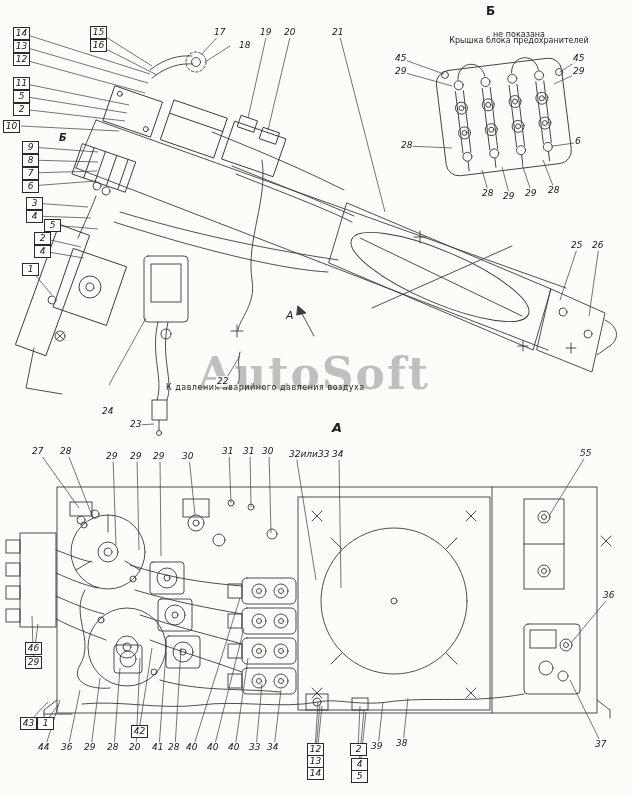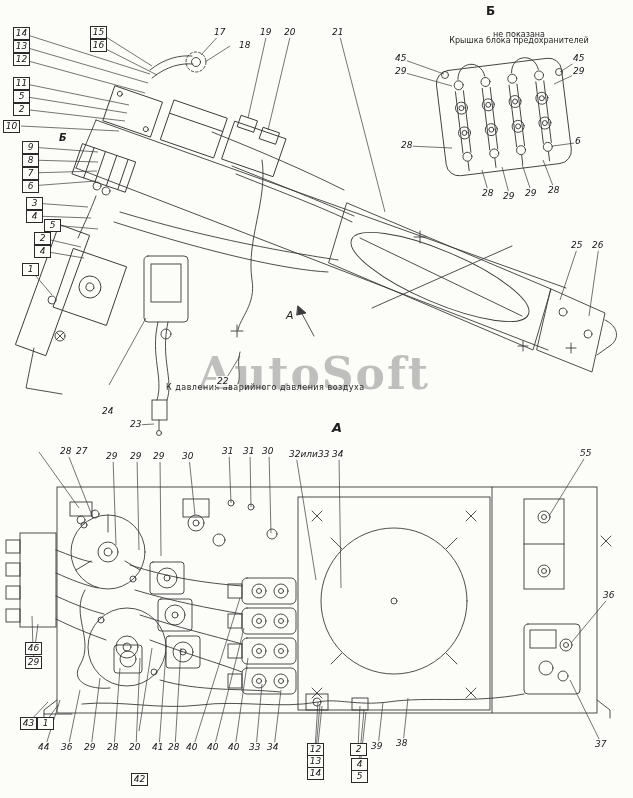--- a/index.html
+++ b/index.html
@@ -407,21 +407,21 @@
       <div class="callout" style="left: 394px; top: 53px;">45</div>
       <div class="callout" style="left: 394px; top: 66px;">29</div>
       <div class="callout" style="left: 572px; top: 53px;">45</div>
       <div class="callout" style="left: 572px; top: 66px;">29</div>
       <div class="callout" style="left: 400px; top: 140px;">28</div>
       <div class="callout" style="left: 574px; top: 136px;">6</div>
       <div class="callout" style="left: 481px; top: 188px;">28</div>
       <div class="callout" style="left: 502px; top: 191px;">29</div>
       <div class="callout" style="left: 524px; top: 188px;">29</div>
       <div class="callout" style="left: 547px; top: 185px;">28</div>
-      <div class="callout" style="left: 31px; top: 446px; margin-left: 44px;">27</div>
+      <div class="callout" style="left: 31px; top: 446px;">27</div>
       <div class="callout" style="left: 59px; top: 446px;">28</div>
       <div class="callout" style="left: 105px; top: 451px;">29</div>
       <div class="callout" style="left: 129px; top: 451px;">29</div>
       <div class="callout" style="left: 152px; top: 451px;">29</div>
       <div class="callout" style="left: 181px; top: 451px;">30</div>
       <div class="callout" style="left: 221px; top: 446px;">31</div>
       <div class="callout" style="left: 242px; top: 446px;">31</div>
       <div class="callout" style="left: 261px; top: 446px;">30</div>
       <div class="callout" style="left: 288px; top: 449px;">32или33</div>
       <div class="callout" style="left: 331px; top: 449px;">34</div>
@@ -429,21 +429,21 @@
       <div class="callout" style="left: 602px; top: 590px;">36</div>
       <div class="callout boxed" style="left: 25px; top: 642px;">46</div>
       <div class="callout boxed" style="left: 25px; top: 656px;">29</div>
       <div class="callout boxed" style="left: 20px; top: 717px;">43</div>
       <div class="callout boxed" style="left: 37px; top: 717px;">1</div>
       <div class="callout" style="left: 37px; top: 742px;">44</div>
       <div class="callout" style="left: 60px; top: 742px;">36</div>
       <div class="callout" style="left: 83px; top: 742px;">29</div>
       <div class="callout" style="left: 106px; top: 742px;">28</div>
       <div class="callout" style="left: 128px; top: 742px;">20</div>
-      <div class="callout boxed" style="left: 131px; top: 725px; margin-top: 48px;">42</div>
+      <div class="callout boxed" style="left: 131px; top: 725px;">42</div>
       <div class="callout" style="left: 151px; top: 742px;">41</div>
       <div class="callout" style="left: 167px; top: 742px;">28</div>
       <div class="callout" style="left: 185px; top: 742px;">40</div>
       <div class="callout" style="left: 206px; top: 742px;">40</div>
       <div class="callout" style="left: 227px; top: 742px;">40</div>
       <div class="callout" style="left: 248px; top: 742px;">33</div>
       <div class="callout" style="left: 266px; top: 742px;">34</div>
       <div class="callout boxed" style="left: 307px; top: 743px;">12</div>
       <div class="callout boxed" style="left: 307px; top: 755px;">13</div>
       <div class="callout boxed" style="left: 307px; top: 767px;">14</div>

